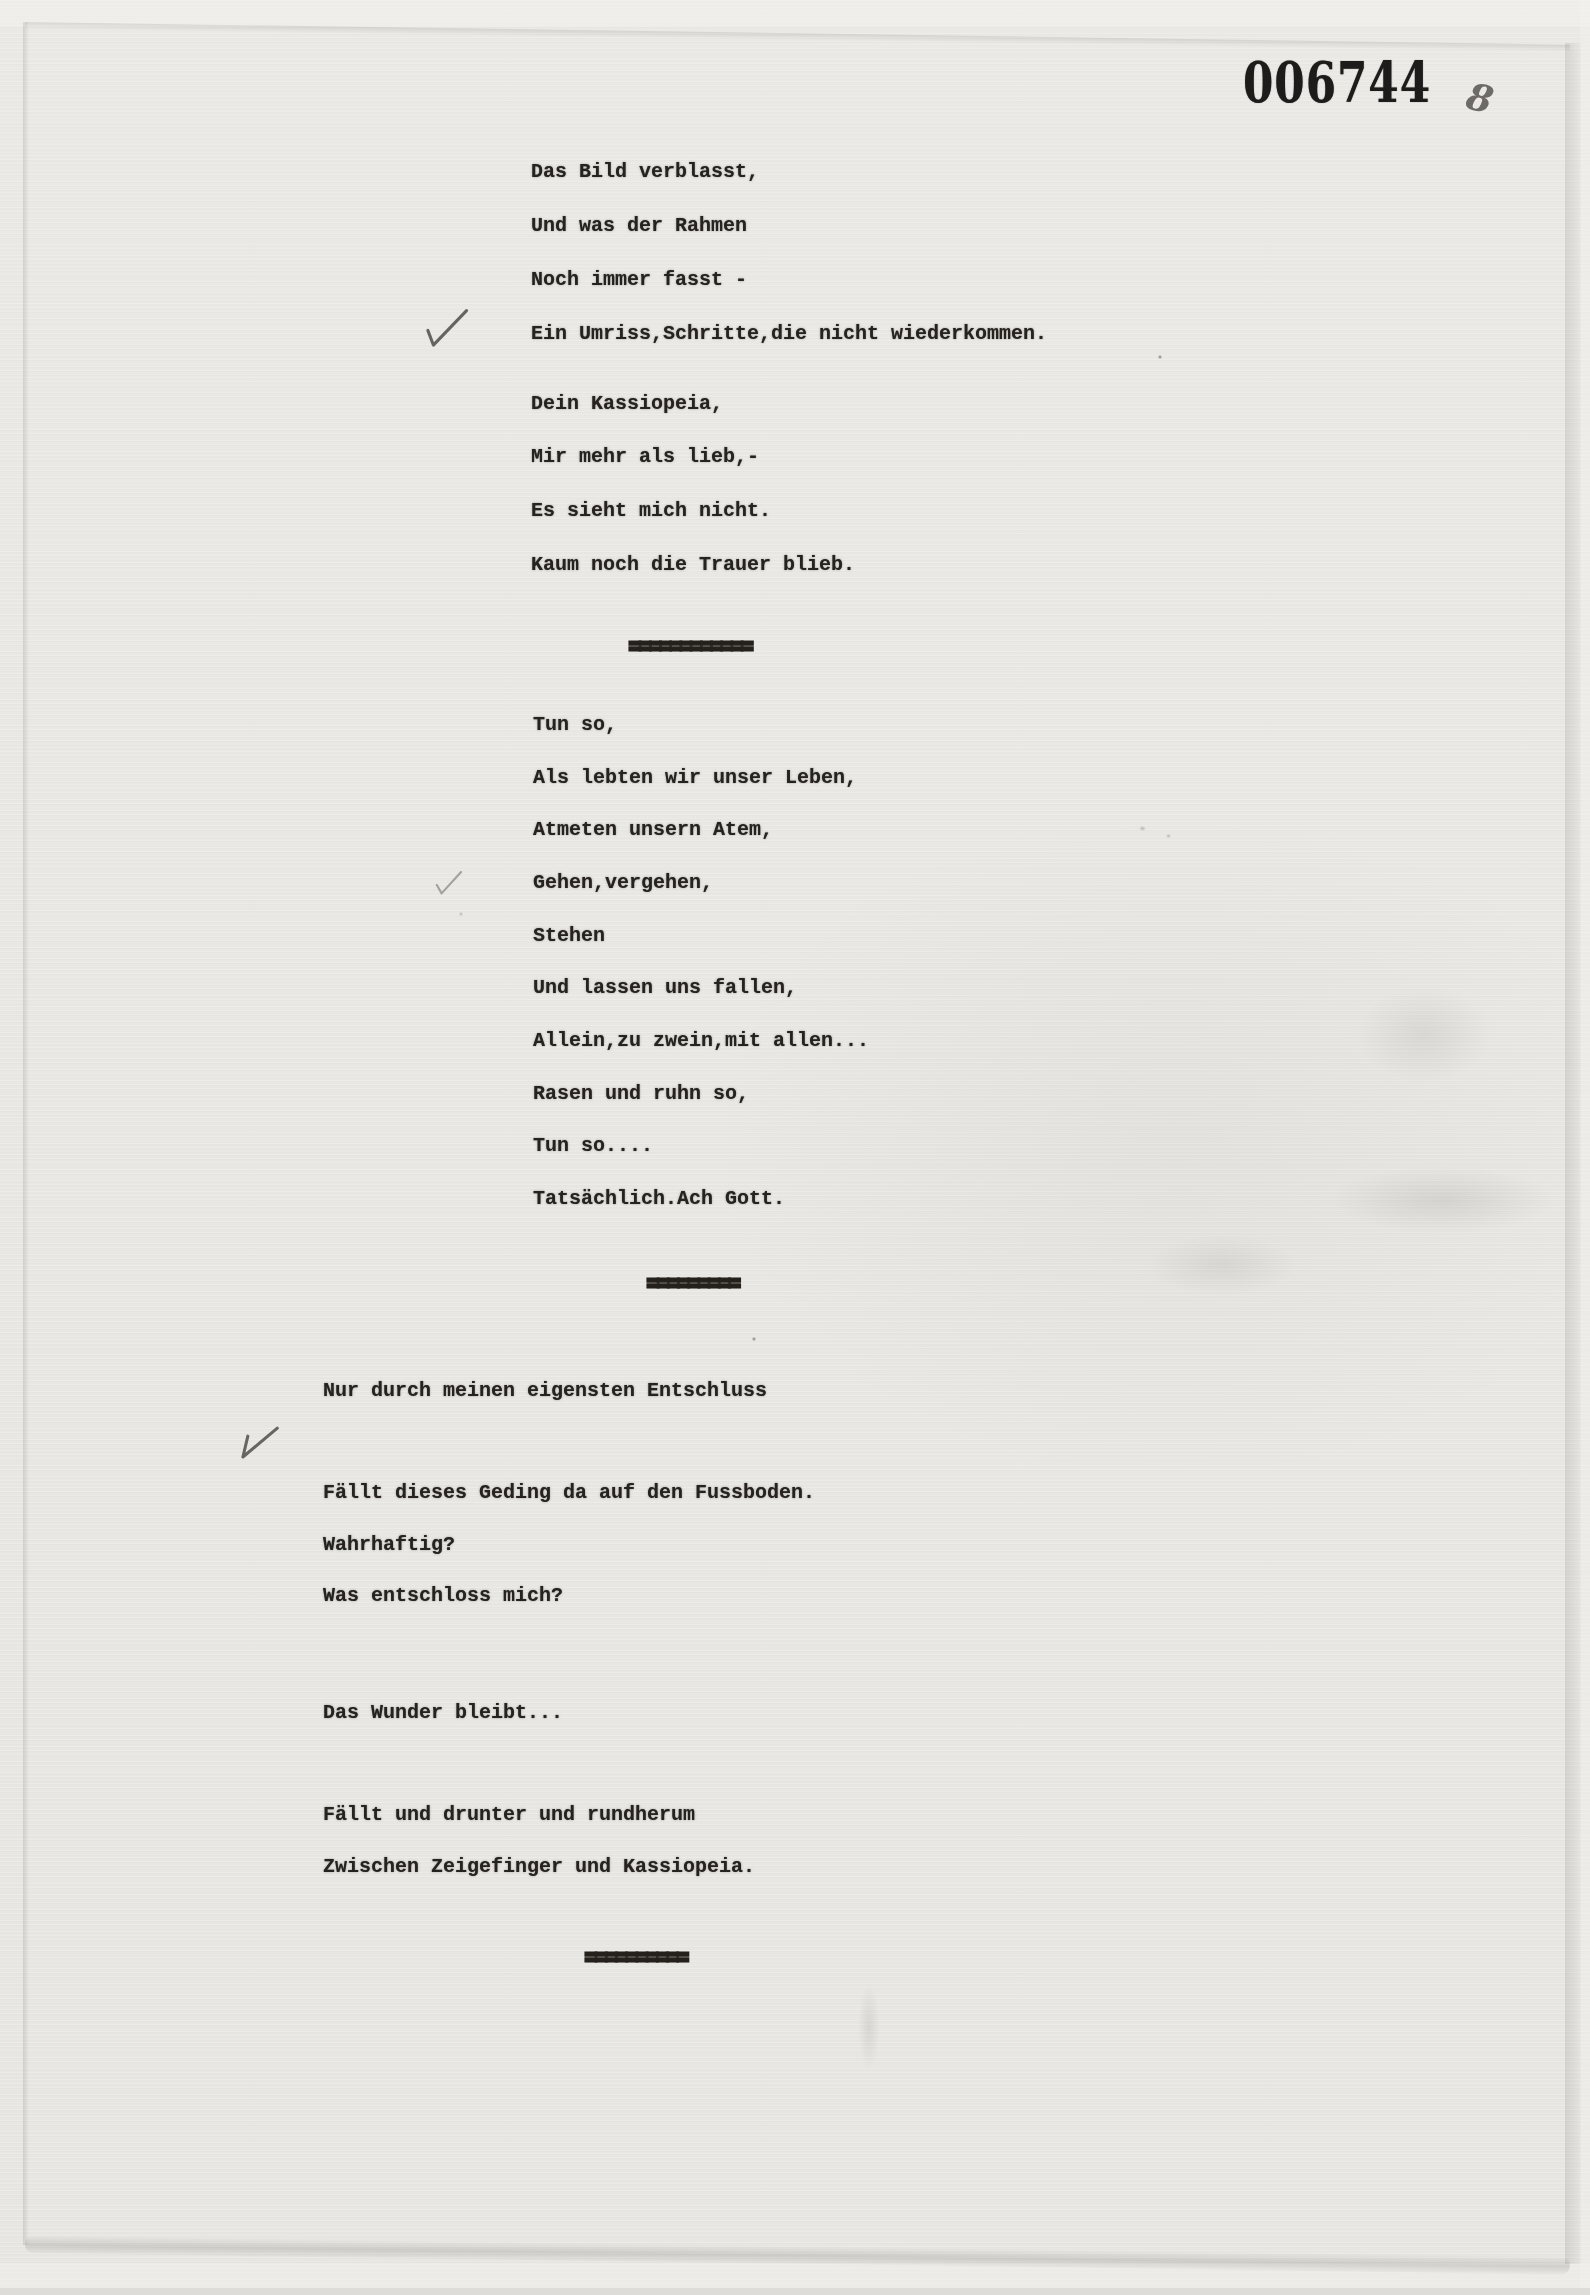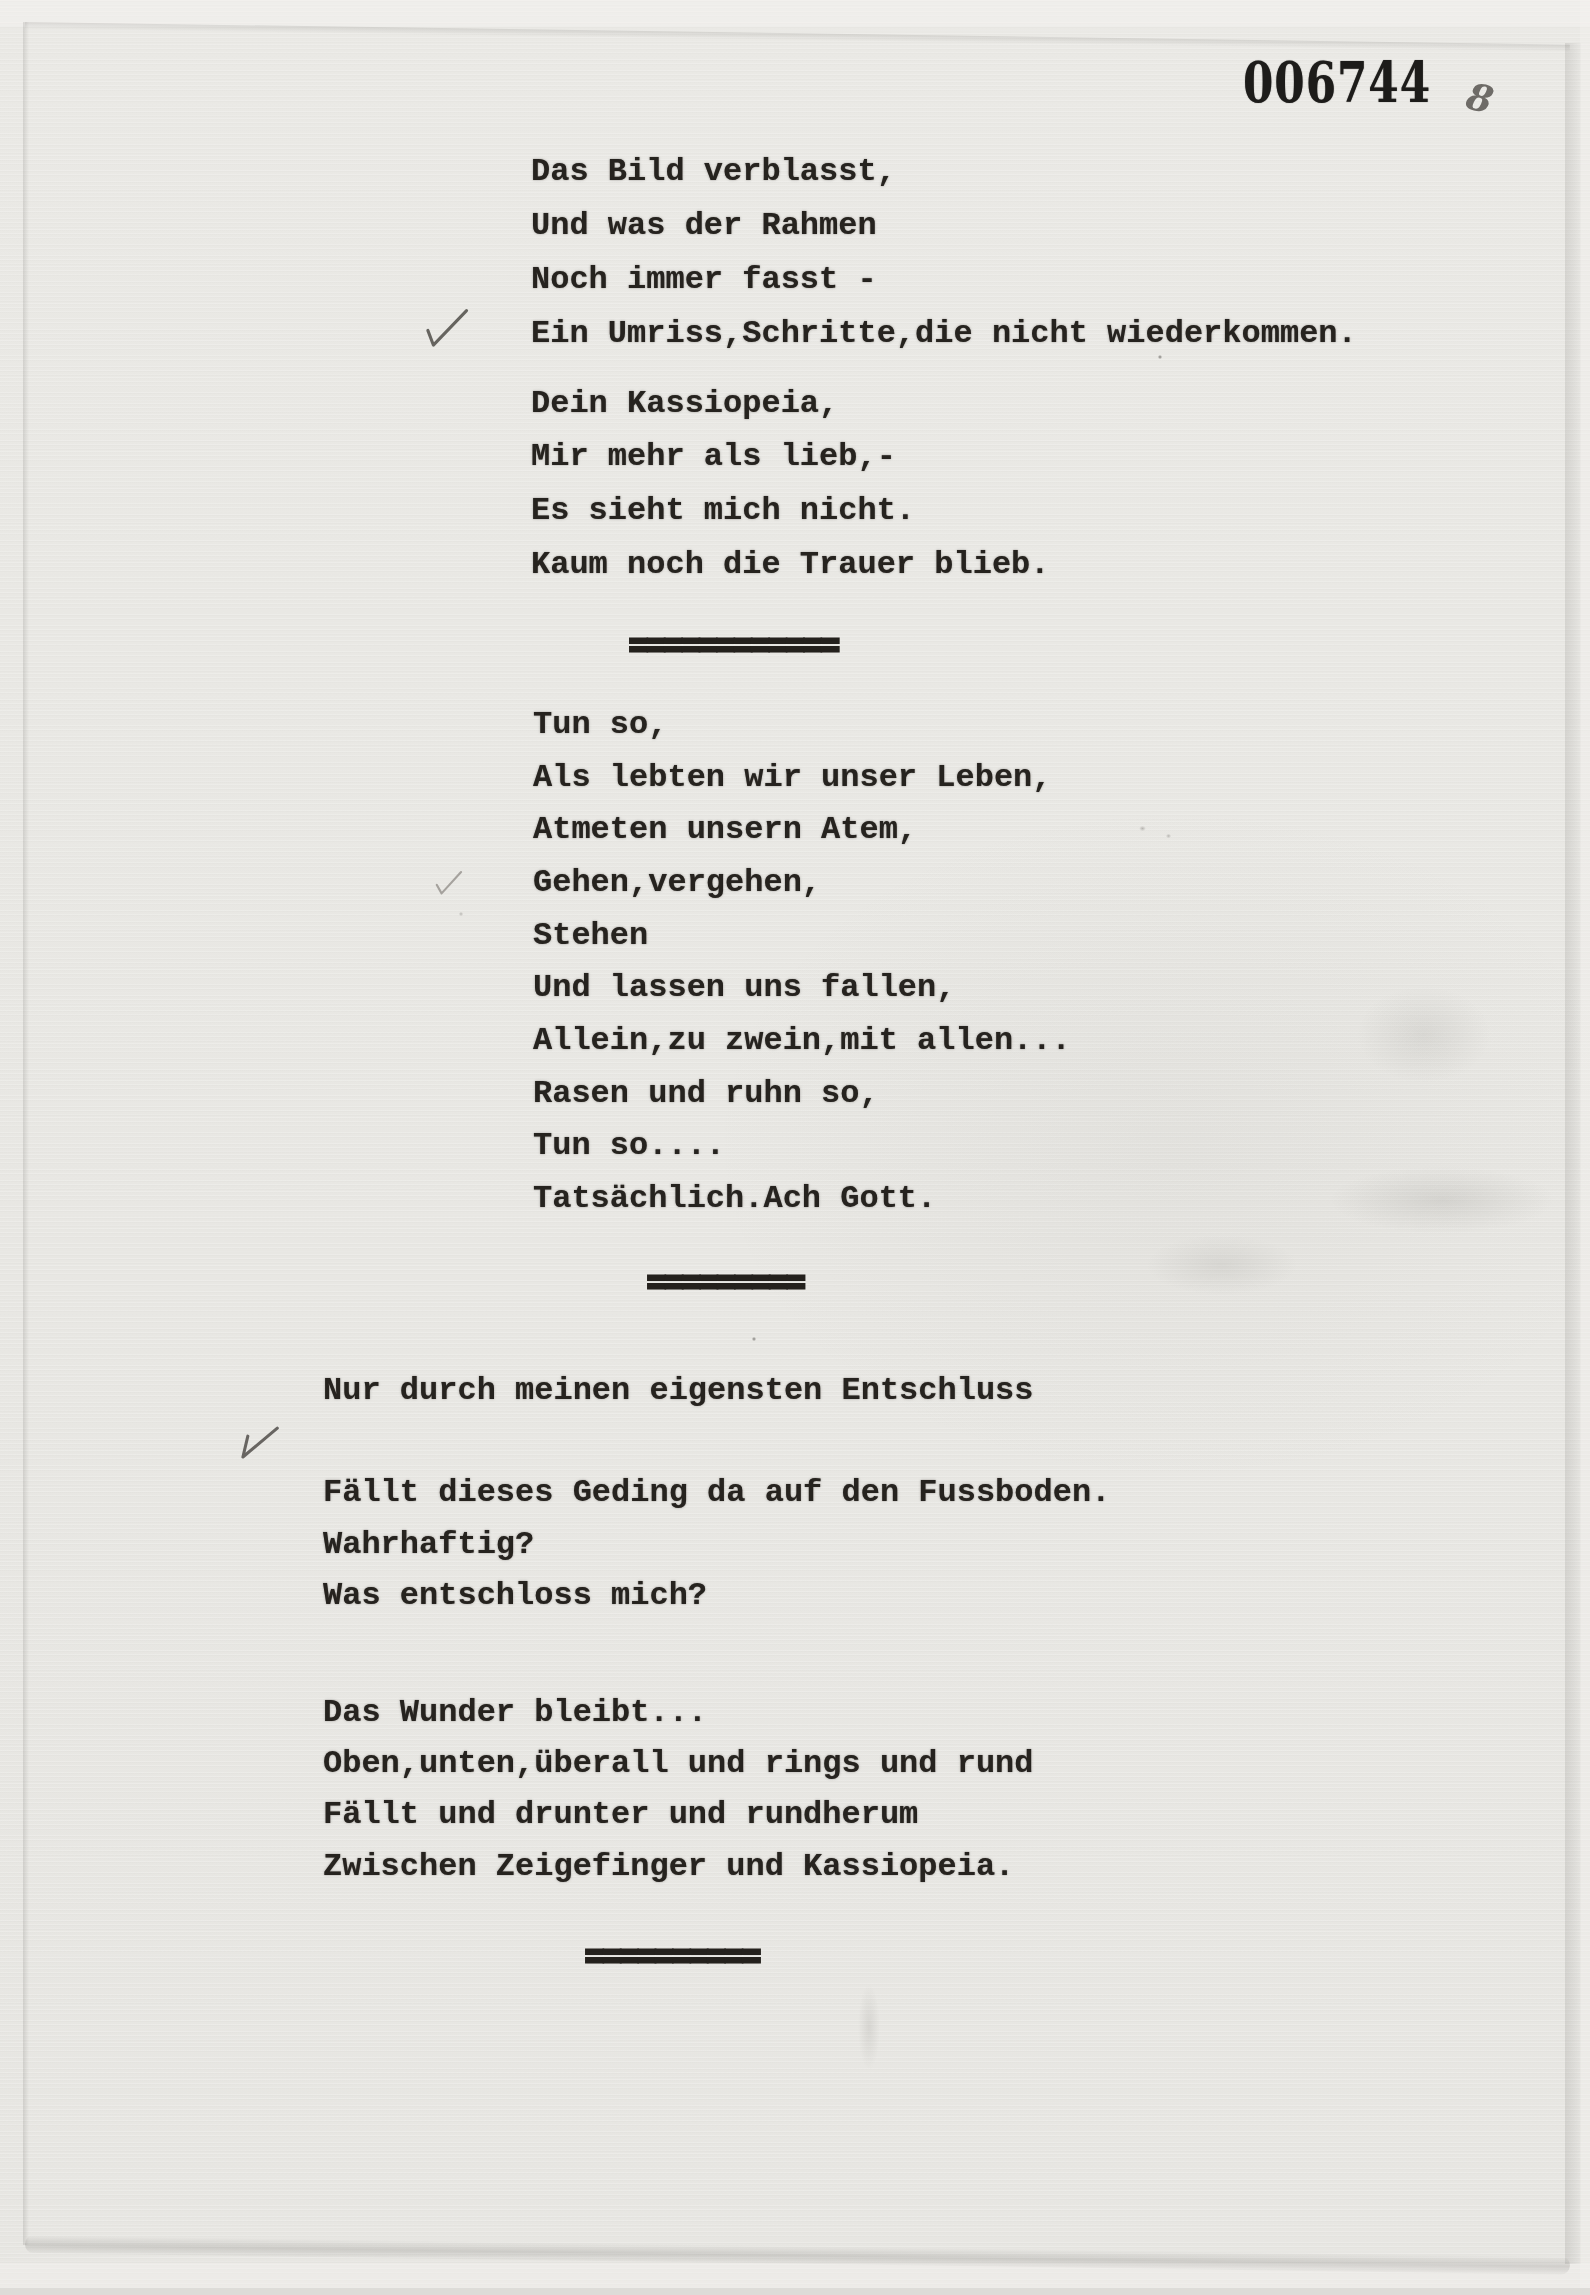--- a/index.html
+++ b/index.html
@@ -29,21 +29,21 @@
     transform:rotate(0.80deg);transform-origin:left center;border-radius:8.6px;}
   .margin-top{left:0;top:0;width:1590px;height:26px;background:rgba(246,245,242,0.45);position:absolute;}
   .margin-right{left:1580px;top:0;width:10.4px;height:2295px;background:rgba(244,243,240,0.40);position:absolute;}
   .margin-bottom{left:0;top:2263px;width:1590px;height:32px;background:rgba(243,242,239,0.45);position:absolute;}
 
   
   .tline{
     position:absolute;
     font-family:"Liberation Mono", monospace;
     font-weight:700;
-    font-size:32px;
+    font-size:20px;
     line-height:37px;
     color:#26231f;
     text-shadow:0 0 1.2px rgba(42,37,30,0.55), 0 0 3.7px rgba(42,37,30,0.12);
     white-space:pre;
   }
   .divider{
     letter-spacing:-1.8px;
     -webkit-text-stroke:3.1px #24211d;
     color:#24211d;
     text-shadow:0 1.2px 1.2px rgba(42,37,30,0.45);
@@ -124,21 +124,20 @@
   <div class="tline" style="left:533px;top:1180px">Tatsächlich.Ach Gott.</div>
 
   <div class="tline divider" style="left:647px;top:1266px">=========</div>
 
   <div class="tline" style="left:323px;top:1372px">Nur durch meinen eigensten Entschluss</div>
   <div class="tline" style="left:323px;top:1474px">Fällt dieses Geding da auf den Fussboden.</div>
   <div class="tline" style="left:323px;top:1526px">Wahrhaftig?</div>
   <div class="tline" style="left:323px;top:1577px">Was entschloss mich?</div>
 
   <div class="tline" style="left:323px;top:1694px">Das Wunder bleibt...</div>
-  <div class="tline" style="left:323px;top:1745px">Oben,unten,überall und rings und rund</div>
   <div class="tline" style="left:323px;top:1796px">Fällt und drunter und rundherum</div>
   <div class="tline" style="left:323px;top:1848px">Zwischen Zeigefinger und Kassiopeia.</div>
 
   <div class="tline divider" style="left:585px;top:1940px">==========</div>
 
   <div class="check" style="left:424px;top:307px">
     <svg width="47" height="43" viewBox="0 0 76 70">
       <path d="M6 38 L15 62 L69 6" fill="none" stroke="#4f4c48" stroke-width="5" stroke-linecap="round" stroke-linejoin="round" opacity="0.85"></path>
     </svg>
   </div>

